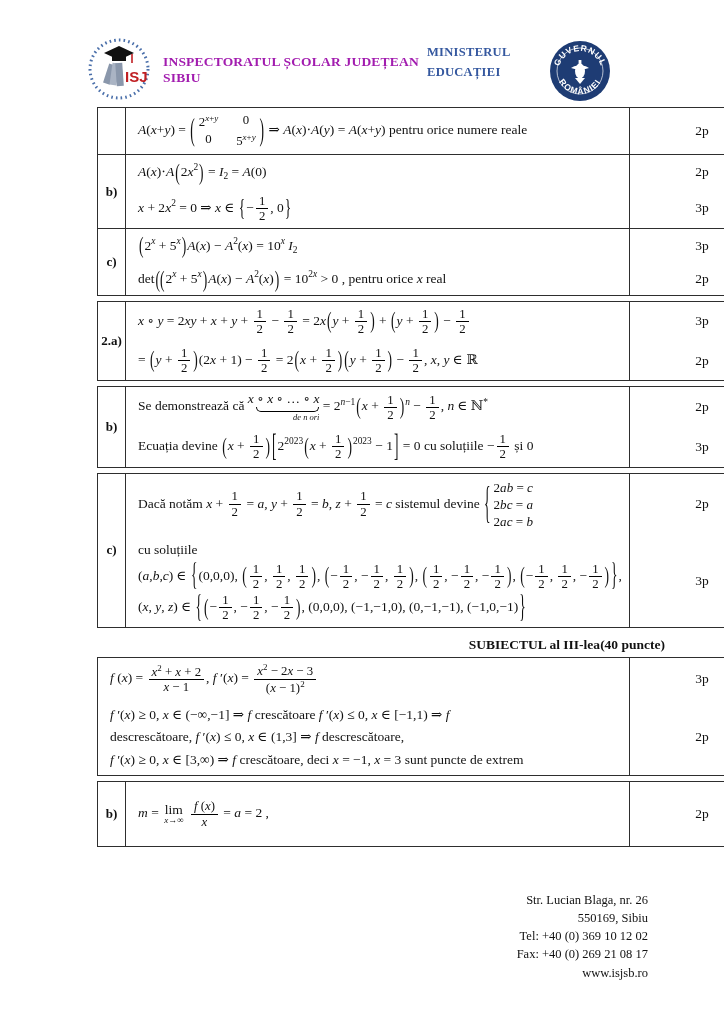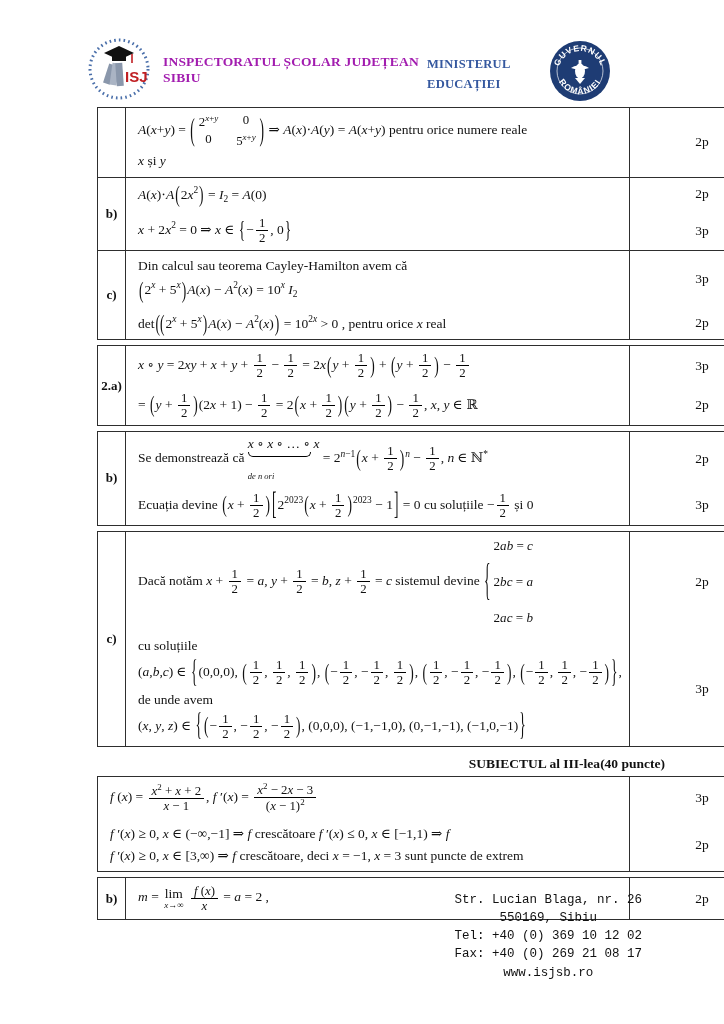--- a/index.html
+++ b/index.html
@@ -33,34 +33,34 @@
   .fr{display:inline-flex;flex-direction:column;text-align:center;vertical-align:middle;
       line-height:1.1;margin:0 2px;font-size:.95em;}
   .fr>span:first-child{border-bottom:1px solid #000;padding:0 3px;}
   .bp{display:inline-block;vertical-align:middle;margin:0 1px;font-weight:400;}
   .p1{transform:scaleY(1.7);}
   .p2{transform:scaleY(2.4);}
   .p3{transform:scaleY(3.3);}
   .mx{display:inline-grid;grid-template-columns:auto auto;column-gap:18px;row-gap:1px;
       text-align:center;vertical-align:middle;font-size:.95em;line-height:1.2;margin:0 3px;}
   .sys{display:inline-flex;flex-direction:column;align-items:flex-start;vertical-align:middle;
-       row-gap:19px;font-size:.97em;line-height:1.3;margin-left:2px;}
-  .ub{display:inline-flex;flex-direction:column;align-items:flex-start;vertical-align:middle;
+       row-gap:0;font-size:.97em;line-height:1.3;margin-left:2px;}
+  .ub{display:inline-flex;flex-direction:column;align-items:flex-end;vertical-align:middle;
       line-height:1.05;}
   .ub .br{height:4px;width:86%;border:1px solid #000;border-top:none;
           border-radius:0 0 5px 5px;margin-top:1px;}
-  .ub .lb{font-size:8.5px;font-style:italic;margin-top:15px;}
+  .ub .lb{font-size:8.5px;font-style:italic;margin-top:1px;}
   .lim{display:inline-flex;flex-direction:column;align-items:center;vertical-align:middle;
-       line-height:1;margin:4px 2px;}
+       line-height:1;margin:16px 2px;}
   .lim .lo{font-size:9px;}
   sup{font-size:70%;}
   sub{font-size:70%;}
   
-  .footer{position:absolute;top:891px;right:82px;text-align:center;font-size:12.5px;
-          line-height:1.45;color:#111;font-family:Liberation Mono, monospace;}
+  .footer{position:absolute;top:891px;right:76px;text-align:right;font-size:12.5px;
+          line-height:1.45;color:#111;}
 </style>
 </head>
 <body>
 
 <div class="page">
 
   <div class="header">
     <svg class="isj-logo" viewBox="0 0 66 66">
       <circle cx="33" cy="33" r="29" fill="none" stroke="#4a6faa" stroke-width="3" stroke-dasharray="1.6,3.1"></circle>
       <g>
@@ -71,21 +71,21 @@
       <g>
         <rect x="20" y="28" width="7" height="20" fill="#8a97ab" transform="rotate(18 23 38)"></rect>
         <rect x="25" y="27" width="7" height="22" fill="#aab4c4" transform="rotate(8 28 38)"></rect>
         <rect x="30" y="27" width="7" height="23" fill="#8a97ab" transform="rotate(-4 33 38)"></rect>
       </g>
       <text x="39" y="46" font-size="15" font-weight="bold" fill="#c02024" font-family="Liberation Sans, sans-serif">ISJ</text>
     </svg>
 
     <div class="org-title">INSPECTORATUL ȘCOLAR JUDEȚEAN SIBIU</div>
 
-    <div class="ministry" style="color:#35589f;margin-top:12px;">
+    <div class="ministry" style="color:#35589f;">
       <div>MINISTERUL</div>
       <div>EDUCAȚIEI</div>
     </div>
 
     <svg class="seal" viewBox="0 0 62 62">
       <defs>
         <path id="arcT" d="M 9,33 A 22,22 0 0 1 53,33"></path>
         <path id="arcB" d="M 7,30 A 24,24 0 0 0 55,30"></path>
       </defs>
       <circle cx="31" cy="31" r="30" fill="#1e3c74"></circle>
@@ -111,21 +111,20 @@
           <div class="lab"></div>
           <div class="subs">
             <div class="sub">
               <div class="ct">
                 <div class="ln"><i>A</i>(<i>x</i>+<i>y</i>) = <span class="bp p2">(</span><span class="mx">
                     <span>2<sup><i>x</i>+<i>y</i></sup></span>
                     <span>0</span>
                     <span>0</span>
                     <span>5<sup><i>x</i>+<i>y</i></sup></span>
                   </span><span class="bp p2">)</span> ⇒ <i>A</i>(<i>x</i>)⋅<i>A</i>(<i>y</i>) = <i>A</i>(<i>x</i>+<i>y</i>) pentru orice numere reale</div>
-                <div class="ln"><i>x</i> și <i>y</i></div>
               </div>
               <div class="pt">2p</div>
             </div>
           </div>
         </div>
         <div class="row">
           <div class="lab">b)</div>
           <div class="subs">
             <div class="sub">
               <div class="ct">
@@ -142,21 +141,20 @@
               </div>
               <div class="pt">3p</div>
             </div>
           </div>
         </div>
         <div class="row">
           <div class="lab">c)</div>
           <div class="subs">
             <div class="sub">
               <div class="ct">
-                <div class="ln">Din calcul sau teorema Cayley-Hamilton avem că</div>
                 <div class="ln"><span class="bp p1">(</span>2<sup><i>x</i></sup> + 5<sup><i>x</i></sup><span class="bp p1">)</span><i>A</i>(<i>x</i>) − <i>A</i><sup>2</sup>(<i>x</i>) = 10<sup><i>x</i></sup> <i>I</i><sub>2</sub></div>
               </div>
               <div class="pt">3p</div>
             </div>
             <div class="sub">
               <div class="ct">
                 <div class="ln">det<span class="bp p1">((</span>2<sup><i>x</i></sup> + 5<sup><i>x</i></sup><span class="bp p1">)</span><i>A</i>(<i>x</i>) − <i>A</i><sup>2</sup>(<i>x</i>)<span class="bp p1">)</span> = 10<sup>2<i>x</i></sup> &gt; 0 , pentru orice <i>x</i> real</div>
               </div>
               <div class="pt">2p</div>
             </div>
@@ -306,21 +304,20 @@
                   </span><span class="bp p1">)</span>, <span class="bp p1">(</span>−<span class="fr">
                     <span>1</span>
                     <span>2</span>
                   </span>, <span class="fr">
                     <span>1</span>
                     <span>2</span>
                   </span>, −<span class="fr">
                     <span>1</span>
                     <span>2</span>
                   </span><span class="bp p1">)</span><span class="bp p2">}</span>,</div>
-                <div class="ln">de unde avem</div>
                 <div class="ln">(<i>x</i>, <i>y</i>, <i>z</i>) ∈ <span class="bp p2">{</span><span class="bp p1">(</span>−<span class="fr">
                     <span>1</span>
                     <span>2</span>
                   </span>, −<span class="fr">
                     <span>1</span>
                     <span>2</span>
                   </span>, −<span class="fr">
                     <span>1</span>
                     <span>2</span>
                   </span><span class="bp p1">)</span>, (0,0,0), (−1,−1,0), (0,−1,−1), (−1,0,−1)<span class="bp p2">}</span></div>
@@ -345,20 +342,21 @@
                   </span>, <i>f</i> ′(<i>x</i>) = <span class="fr">
                     <span><i>x</i><sup>2</sup> − 2<i>x</i> − 3</span>
                     <span>(<i>x</i> − 1)<sup>2</sup></span>
                   </span></div>
               </div>
               <div class="pt">3p</div>
             </div>
             <div class="sub">
               <div class="ct">
                 <div class="ln"><i>f</i> ′(<i>x</i>) ≥ 0, <i>x</i> ∈ (−∞,−1] ⇒ <i>f</i> crescătoare  <i>f</i> ′(<i>x</i>) ≤ 0, <i>x</i> ∈ [−1,1) ⇒ <i>f</i></div>
+                <div class="ln">descrescătoare,  <i>f</i> ′(<i>x</i>) ≤ 0, <i>x</i> ∈ (1,3] ⇒ <i>f</i> descrescătoare,</div>
                 <div class="ln"><i>f</i> ′(<i>x</i>) ≥ 0, <i>x</i> ∈ [3,∞) ⇒ <i>f</i> crescătoare, deci  <i>x</i> = −1, <i>x</i> = 3  sunt puncte de extrem</div>
               </div>
               <div class="pt">2p</div>
             </div>
           </div>
         </div>
       </div>
       <div class="tbl">
         <div class="row">
           <div class="lab">b)</div>

